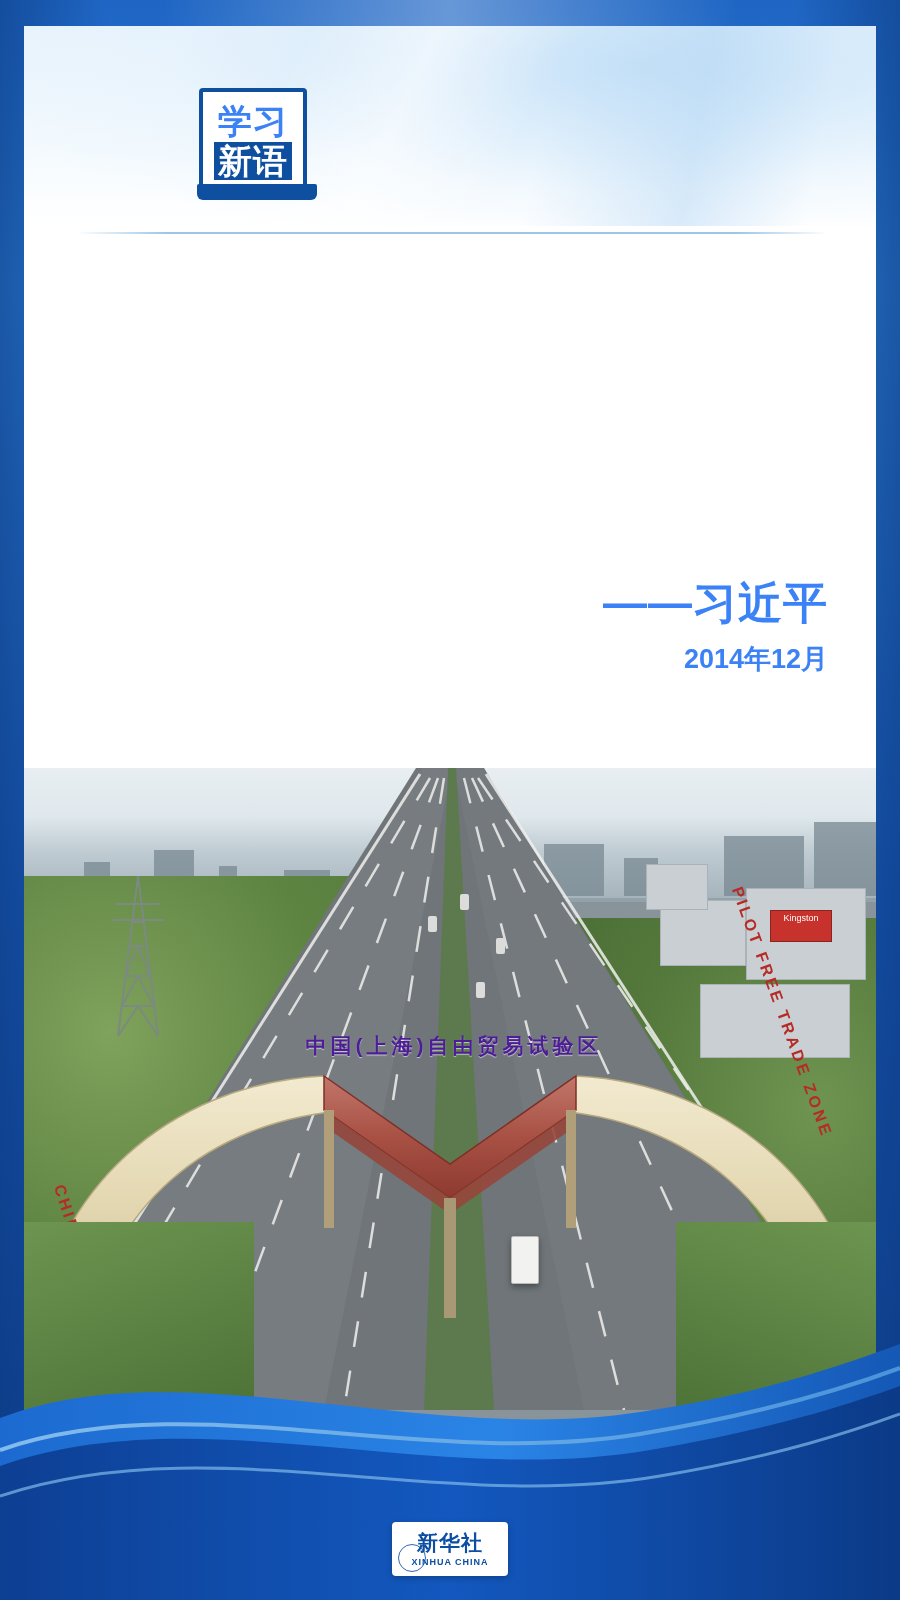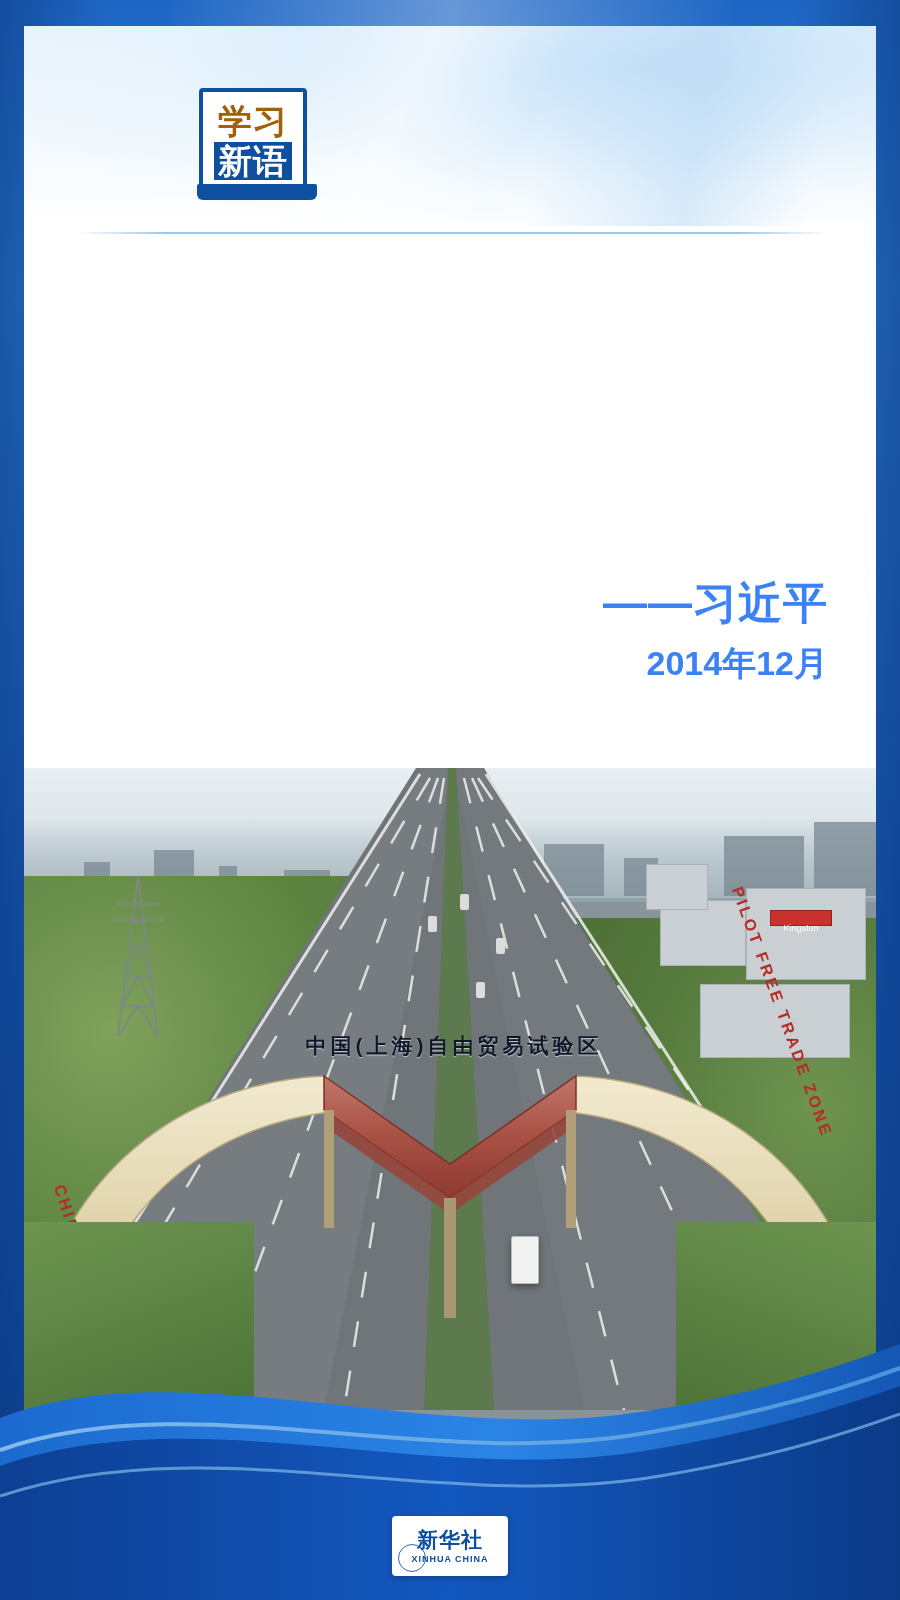--- a/index.html
+++ b/index.html
@@ -70,21 +70,21 @@
     border-radius: 4px;
     background: #ffffff;
     box-sizing: border-box;
     display: flex;
     flex-direction: column;
     align-items: center;
     justify-content: center;
     line-height: 1;
   }
   .logo .l1, .logo .l2 {
-    color: #a16207;
+    color: #3b82f6;
     font-weight: bold;
     letter-spacing: 1px;
     font-size: 34px;
   }
   .logo .l1 { margin-bottom: 4px; }
   .logo .l2 {
     background: #0e4fa0;
     color: #ffffff;
     padding: 2px 4px;
   }
@@ -142,21 +142,21 @@
     text-align: right;
     color: #3b82f6;
   }
   .attrib .author {
     font-size: 44px;
     font-weight: bold;
     letter-spacing: 1px;
     line-height: 1.3;
   }
   .attrib .date {
-    font-size: 34px;
+    font-size: 27px;
     font-weight: bold;
     margin-top: 10px;
     line-height: 1.35;
   }
   .attrib .occasion {
     font-size: 27px;
     font-weight: bold;
     line-height: 1.35;
   }
 
@@ -246,21 +246,21 @@
     position: absolute;
     left: 0; top: 246px;
     width: 852px; height: 330px;
   }
   .arch-text-cn {
     position: absolute;
     left: 250px;
     top: 18px;
     width: 360px;
     text-align: center;
-    color: #0f172a;
+    color: #4c1d95;
     font-size: 21px;
     font-weight: bold;
     letter-spacing: 4px;
     text-shadow: 0 1px 1px rgba(255,255,255,0.6);
   }
   .arch-text-en-l {
     position: absolute;
     left: 44px;
     top: 168px;
     color: #b62b26;
@@ -290,49 +290,49 @@
     top: 108px;
     width: 60px;
     height: 160px;
   }
   
   .sign {
     position: absolute;
     right: 44px;
     top: 142px;
     width: 62px;
-    height: 16px;
+    height: 32px;
     background: #c7322c;
     border: 1px solid #8d231f;
     color: #fff;
     font-size: 9px;
     line-height: 12px;
     text-align: center;
-    padding-top: 11px;
+    padding-top: 1px;
     box-sizing: border-box;
   }
 
   
   .wave-zone {
     position: absolute;
     left: 0;
     bottom: 0;
     width: 900px;
     height: 300px;
     overflow: hidden;
   }
 
   
   .xinhua {
     position: absolute;
     left: 50%;
     transform: translateX(-50%);
     bottom: 24px;
     width: 116px;
-    height: 60px;
+    height: 54px;
     background: #ffffff;
     border-radius: 4px;
     display: flex;
     flex-direction: column;
     align-items: center;
     justify-content: center;
     box-shadow: 0 2px 6px rgba(0,0,0,0.25);
   }
   .xinhua .cn {
     color: #0b4ea2;

